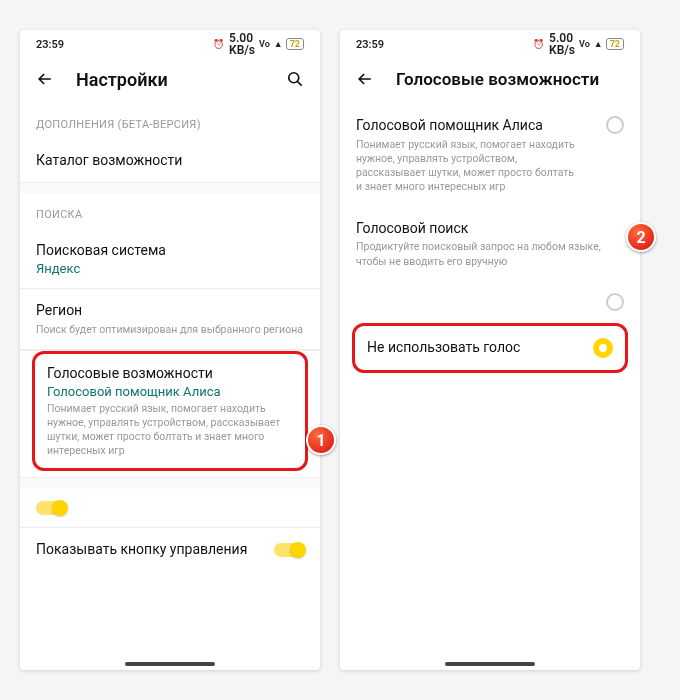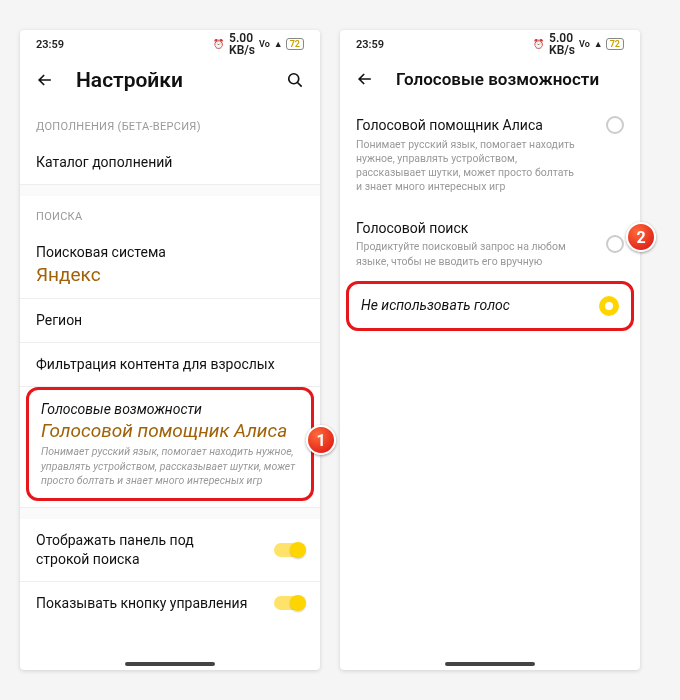--- a/index.html
+++ b/index.html
@@ -44,21 +44,21 @@
       font-size: 9px;
       color: #cca000;
     }
     .header {
       display: flex;
       align-items: center;
       padding: 10px 14px 14px;
       gap: 20px;
     }
     .header .title {
-      font-size: 21px;
+      font-size: 18px;
       font-weight: 600;
       color: #111;
       flex: 1;
     }
     .icon-btn { width: 22px; height: 22px; display: flex; align-items: center; justify-content: center; }
     .icon-btn svg { width: 20px; height: 20px; }
     .section-header {
       padding: 14px 16px 8px;
       font-size: 11px;
       color: #9a9a9a;
@@ -69,21 +69,21 @@
     .row {
       padding: 12px 16px;
       display: flex;
       align-items: center;
       gap: 24px;
       border-bottom: none;
       position: relative;
     }
     .row-text { flex: 1; }
     .row-title { font-size: 14px; color: #111; line-height: 1.35; }
-    .row-sub { font-size: 19px; color: #a16207; margin-top: 1px; }
+    .row-sub { font-size: 13px; color: #0f766e; margin-top: 1px; }
     .row-note { font-size: 10.5px; color: #999; margin-top: 3px; line-height: 1.35; }
     .divider { height: 1px; background: #eee; margin: 0; }
     .spacer { height: 12px; border-top: 1px solid #eee; background: #fafafa; }
     .toggle {
       width: 30px; height: 14px; background: #ffe26a; border-radius: 8px; position: relative;
     }
     .toggle::after {
       content: ""; position: absolute; width: 16px; height: 16px; background: #ffd500;
       border-radius: 50%; top: -1px; right: -2px; box-shadow: 0 1px 2px rgba(0,0,0,0.2);
     }
@@ -93,22 +93,21 @@
     .radio.selected {
       width: 20px; height: 20px; background: #ffd500; border: none; position: relative;
     }
     .radio.selected::after {
       content: ""; position: absolute; width: 8px; height: 8px; background: #fff;
       border-radius: 50%; top: 6px; left: 6px;
     }
     .callout {
       border: 3px solid #e6161a;
       border-radius: 12px;
-      margin: 0 6px;
-      font-style: italic;
+      margin: 0 12px;
     }
     .badge {
       position: absolute;
       width: 30px; height: 30px;
       background: radial-gradient(circle at 35% 30%, #ff6a3a, #d80f0f);
       border: 2px solid #fff;
       border-radius: 50%;
       display: flex; align-items: center; justify-content: center;
       color: #fff; font-weight: 700; font-size: 16px;
       box-shadow: 0 1px 3px rgba(0,0,0,0.4);
@@ -149,61 +148,54 @@
       <svg viewBox="0 0 24 24" fill="none" stroke="#111" stroke-width="2">
           <circle cx="10.5" cy="10.5" r="6"></circle>
           <path d="M20 20l-5-5"></path>
         </svg>
     </div>
   </div>
 
   <div class="section-header first">ДОПОЛНЕНИЯ (БЕТА-ВЕРСИЯ)</div>
   <div class="row">
     <div class="row-text">
-        <div class="row-title">Каталог дополнений</div>
+        <div class="row-title">Каталог возможности</div>
       </div>
   </div>
   <div class="spacer"></div>
 
   <div class="section-header first">ПОИСКА</div>
   <div class="row">
     <div class="row-text">
       <div class="row-title">Поисковая система</div>
       <div class="row-sub">Яндекс</div>
     </div>
   </div>
   <div class="divider"></div>
   <div class="row">
     <div class="row-text">
       <div class="row-title">Регион</div>
-    </div>
-  </div>
-  <div class="divider"></div>
-  <div class="row">
-    <div class="row-text">
-        <div class="row-title">Фильтрация контента для взрослых</div>
-      </div>
-  </div>
+      <div class="row-note">Поиск будет оптимизирован для выбранного региона</div>
+    </div>
+  </div>
+  <div class="divider"></div>
   <div class="divider"></div>
 
   <div class="callout">
     <div class="row" style="padding:10px 12px;">
       <div class="row-text">
         <div class="row-title">Голосовые возможности</div>
         <div class="row-sub">Голосовой помощник Алиса</div>
         <div class="row-note">Понимает русский язык, помогает находить нужное, управлять устройством, рассказывает шутки, может просто болтать и знает много интересных игр</div>
       </div>
     </div>
   </div>
 
   <div class="spacer" style="margin-top:6px;"></div>
   <div class="row">
-    <div class="row-text">
-        <div class="row-title">Отображать панель под строкой поиска</div>
-      </div>
     <div class="toggle"></div>
   </div>
   <div class="divider"></div>
   <div class="row">
     <div class="row-text">
         <div class="row-title">Показывать кнопку управления</div>
       </div>
     <div class="toggle"></div>
   </div>
   <div class="home-ind"></div>
@@ -233,21 +225,21 @@
   </div>
 
   <div class="row" style="align-items:flex-start;">
     <div class="row-text">
       <div class="row-title">Голосовой помощник Алиса</div>
       <div class="row-note">Понимает русский язык, помогает находить нужное, управлять устройством, рассказывает шутки, может просто болтать и знает много интересных игр</div>
     </div>
     <div class="radio"></div>
   </div>
 
-  <div class="row" style="align-items:center;">
+  <div class="row" style="align-items:flex-end;flex-direction:column;">
     <div class="row-text">
       <div class="row-title">Голосовой поиск</div>
       <div class="row-note">Продиктуйте поисковый запрос на любом языке, чтобы не вводить его вручную</div>
     </div>
     <div class="radio"></div>
   </div>
 
   <div class="callout">
     <div class="row" style="padding:12px 12px;">
       <div class="row-text">

